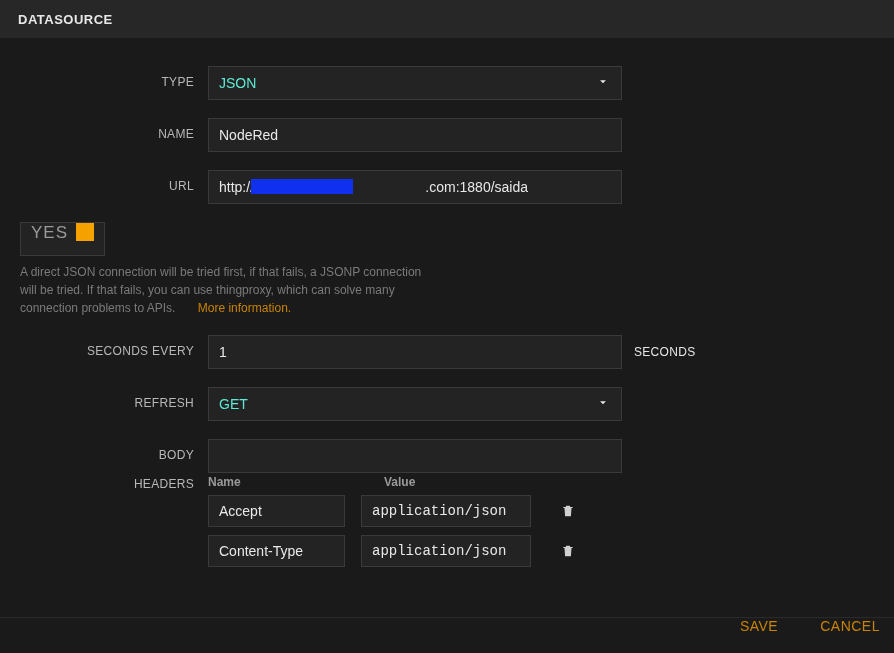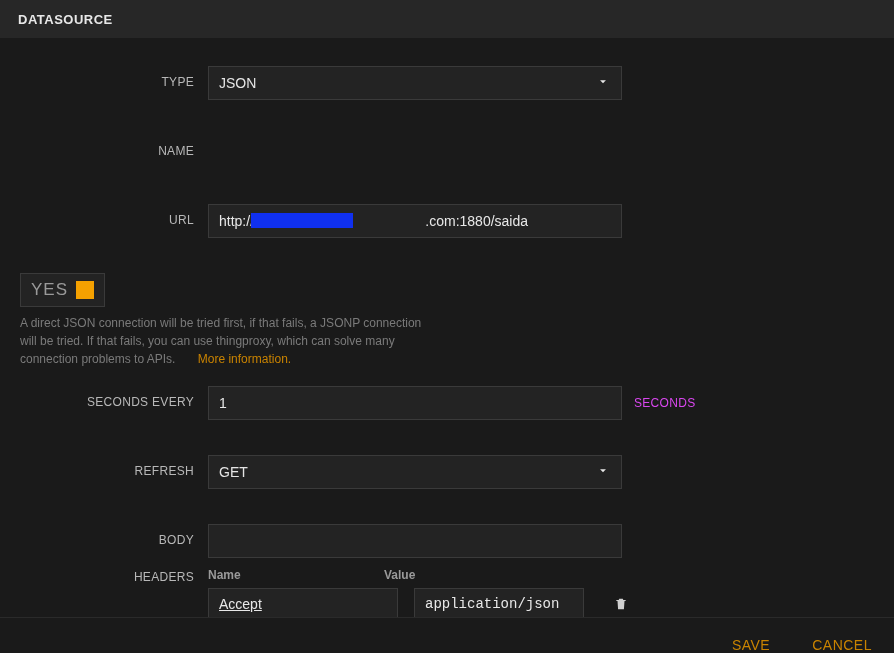--- a/index.html
+++ b/index.html
@@ -30,21 +30,21 @@
   }
   .description {
     color: #989898;
     font-size: 14px;
     margin-bottom: 28px;
     margin-left: 2px;
   }
   .form-row {
     display: flex;
     align-items: center;
-    margin-bottom: 35px;
+    margin-bottom: 18px;
     min-height: 34px;
   }
   .form-label {
     width: 188px;
     text-align: right;
     padding-right: 14px;
     color: #b8b8b8;
     font-size: 12px;
     letter-spacing: 0.3px;
     flex-shrink: 0;
@@ -67,39 +67,38 @@
   .input-text::placeholder { color: #666; }
   .select-wrap {
     position: relative;
     width: 414px;
   }
   .select-text {
     width: 100%;
     height: 34px;
     background: #232323;
     border: 1px solid #3a3a3a;
-    color: #e5e5e5;
+    color: #5eead4;
     padding: 0 10px;
     font-size: 14px;
     display: flex;
     align-items: center;
     cursor: pointer;
   }
   .select-chevron {
     position: absolute;
     right: 12px;
     top: 50%;
     transform: translateY(-50%);
     color: #e8e8e8;
     font-size: 12px;
     pointer-events: none;
   }
   .toggle-box {
     display: inline-flex;
-    align-items: center;
     height: 34px;
     border: 1px solid #3a3a3a;
     background: #232323;
     padding: 0 10px;
     cursor: pointer;
   }
   .toggle-label {
     color: #9a9a9a;
     font-size: 17px;
     letter-spacing: 1px;
@@ -119,21 +118,21 @@
     width: 414px;
   }
   .link {
     color: #c98300;
     font-size: 12px;
     cursor: pointer;
     padding-left: 19px;
   }
   .suffix {
     margin-left: 12px;
-    color: #d946ef;
+    color: #e5e5e5;
     font-size: 12px;
     letter-spacing: 0.3px;
   }
   .url-input { position: relative; }
   .url-mask {
     position: absolute;
     left: 43px;
     top: 9px;
     width: 102px;
     height: 15px;
@@ -157,38 +156,38 @@
   }
   .hdr-input {
     height: 32px;
     background: #232323;
     border: 1px solid #3a3a3a;
     color: #e8e8e8;
     padding: 0 10px;
     font-size: 14px;
     font-family: inherit;
   }
-  .hdr-name { width: 190px; margin-right: 16px; text-decoration: underline; }
+  .hdr-name { width: 137px; margin-right: 16px; }
   .hdr-value { width: 170px; margin-right: 28px; font-family: Liberation Mono, monospace; }
   .trash-btn {
     width: 18px; height: 20px;
     color: #d0d0d0;
     cursor: pointer;
     display:flex; align-items:center; justify-content:center;
   }
   .footer {
     position: absolute;
     bottom: 0; left: 0; right: 0;
     height: 36px;
     border-top: 1px solid #2a2a2a;
     background: #1a1a1a;
     display: flex;
     justify-content: flex-end;
-    align-items: flex-end;
-    padding-right: 22px;
+    align-items: flex-start;
+    padding-right: 14px;
     gap: 42px;
   }
   .footer-btn {
     color: #c98300;
     font-size: 14px;
     letter-spacing: 0.5px;
     cursor: pointer;
   }
 </style>
 </head>
@@ -210,20 +209,23 @@
           <svg width="14" height="14" viewBox="0 0 24 24" fill="currentColor">
               <path d="M7 10l5 5 5-5z"></path>
             </svg>
         </span>
       </div>
     </div>
   </div>
 
   <div class="form-row">
     <div class="form-label">NAME</div>
+    <div class="form-control-wrap">
+      <input class="input-text" value="NodeRed" style="">
+    </div>
   </div>
 
   <div class="form-row">
     <div class="form-label">URL</div>
     <div class="form-control-wrap url-input">
       <input class="input-text" id="url-input" value="http://                      .com:1880/saida" style="">
       <div class="url-mask"></div>
     </div>
   </div>
 
@@ -255,21 +257,21 @@
         <div class="select-text">GET</div>
         <span class="select-chevron">
           <svg width="14" height="14" viewBox="0 0 24 24" fill="currentColor">
               <path d="M7 10l5 5 5-5z"></path>
             </svg>
         </span>
       </div>
     </div>
   </div>
 
-  <div class="form-row" style="margin-bottom:10px;">
+  <div class="form-row" style="margin-bottom:2px;">
     <div class="form-label">BODY</div>
     <div class="form-control-wrap">
       <input class="input-text" value="" style="">
     </div>
   </div>
 
   <div class="form-row" style="align-items:flex-start;">
     <div class="form-label" style="padding-top:2px;">HEADERS</div>
     <div class="form-control-wrap headers-wrap">
       <div class="headers-head">

